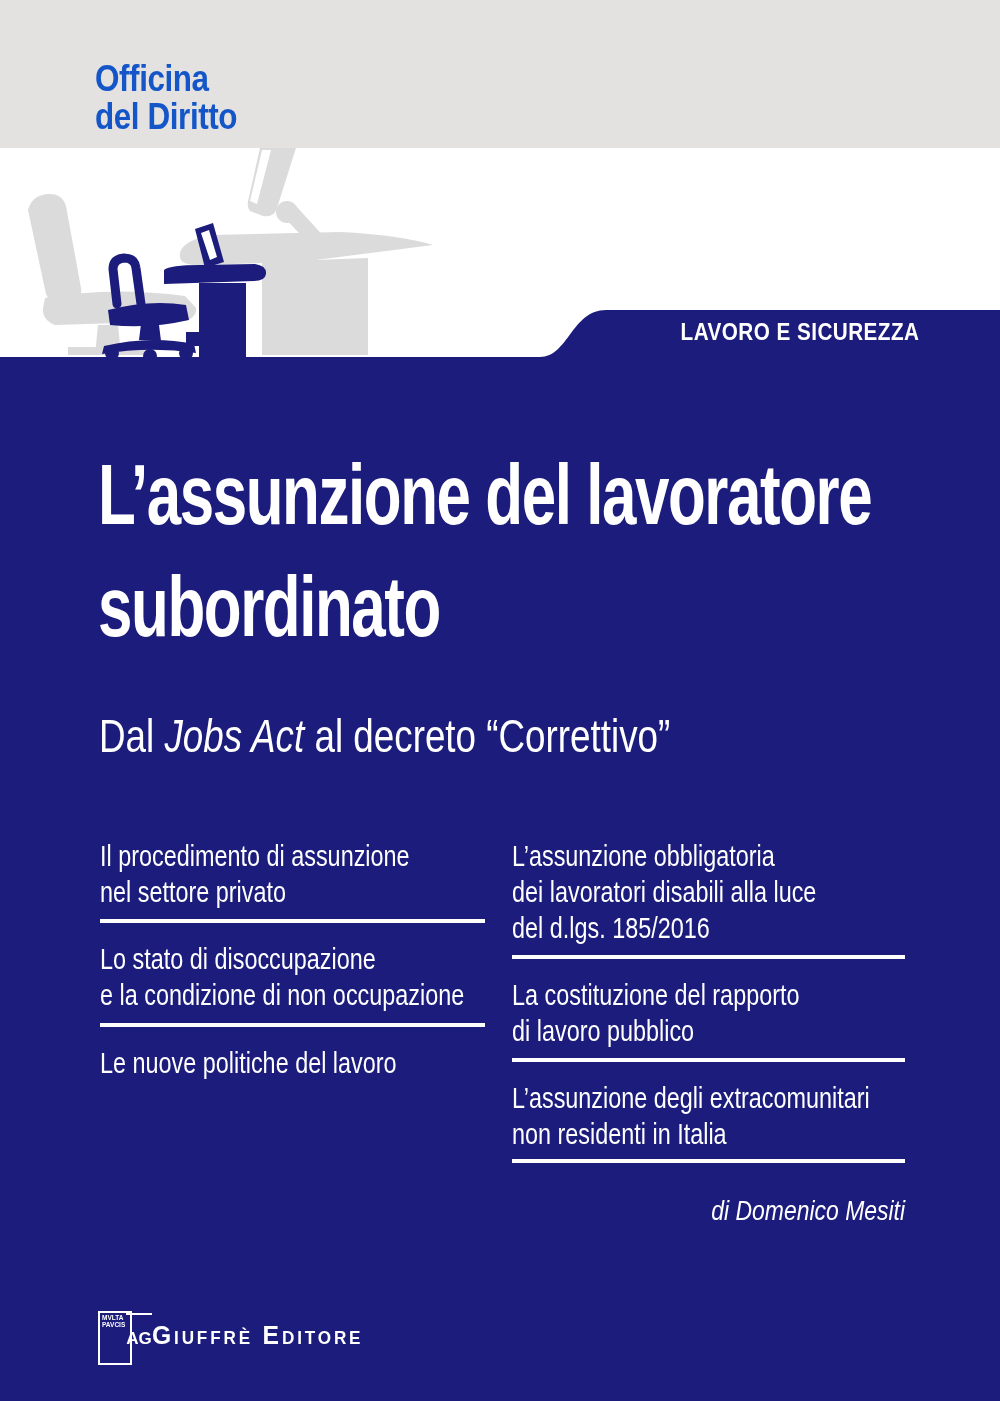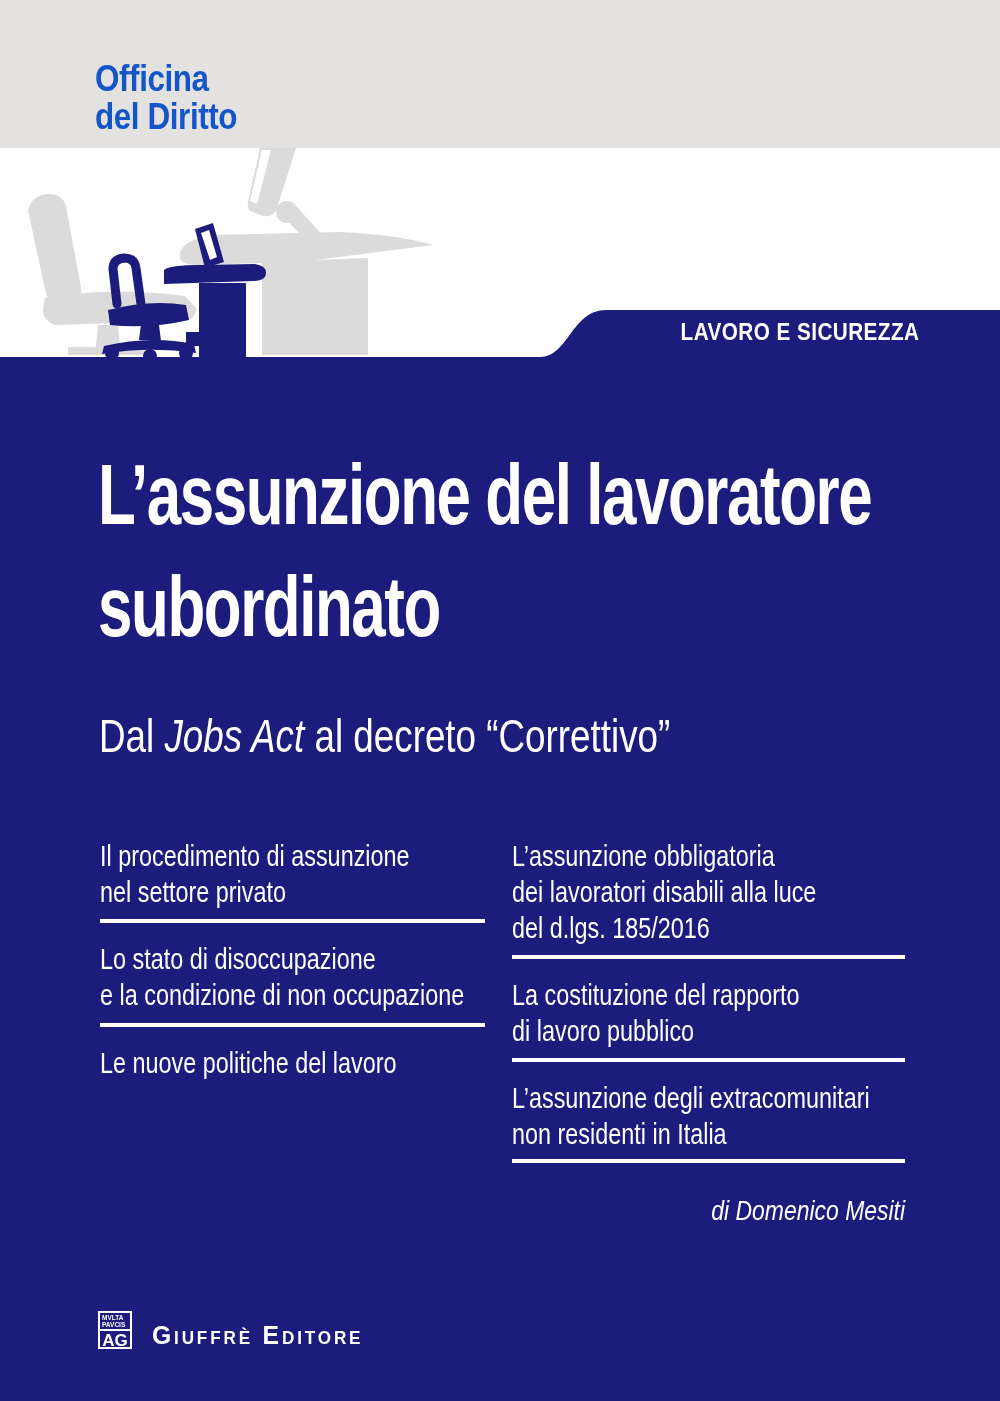--- a/index.html
+++ b/index.html
@@ -43,23 +43,23 @@
   }
   .rule{position:absolute;height:4px;background:#ffffff;}
   
   .author{
     position:absolute;right:95px;top:1196px;color:#ffffff;
     font-size:27px;font-style:italic;
     transform:scaleX(0.85);transform-origin:right top;white-space:nowrap;
   }
   
   .emblem{
-    position:absolute;left:98px;top:1311px;width:34px;height:38px;
+    position:absolute;left:98px;top:1311px;width:34px;height:54px;
     border:2px solid #ffffff;background:#1c1c7c;box-sizing:border-box;
-    display:flex;flex-direction:column;align-items:stretch;
+    display:flex;flex-direction:row;align-items:stretch;
   }
   .emblem .motto{
     padding:2px 1px 1px 2px;color:#ffffff;font-weight:bold;
     font-size:6.5px;line-height:6.5px;letter-spacing:0;
   }
   .emblem .ag{
     border-top:2px solid #ffffff;flex:1;display:flex;align-items:center;justify-content:center;
     color:#ffffff;font-weight:bold;font-size:17px;letter-spacing:0;
   }
   .publisher-name{

